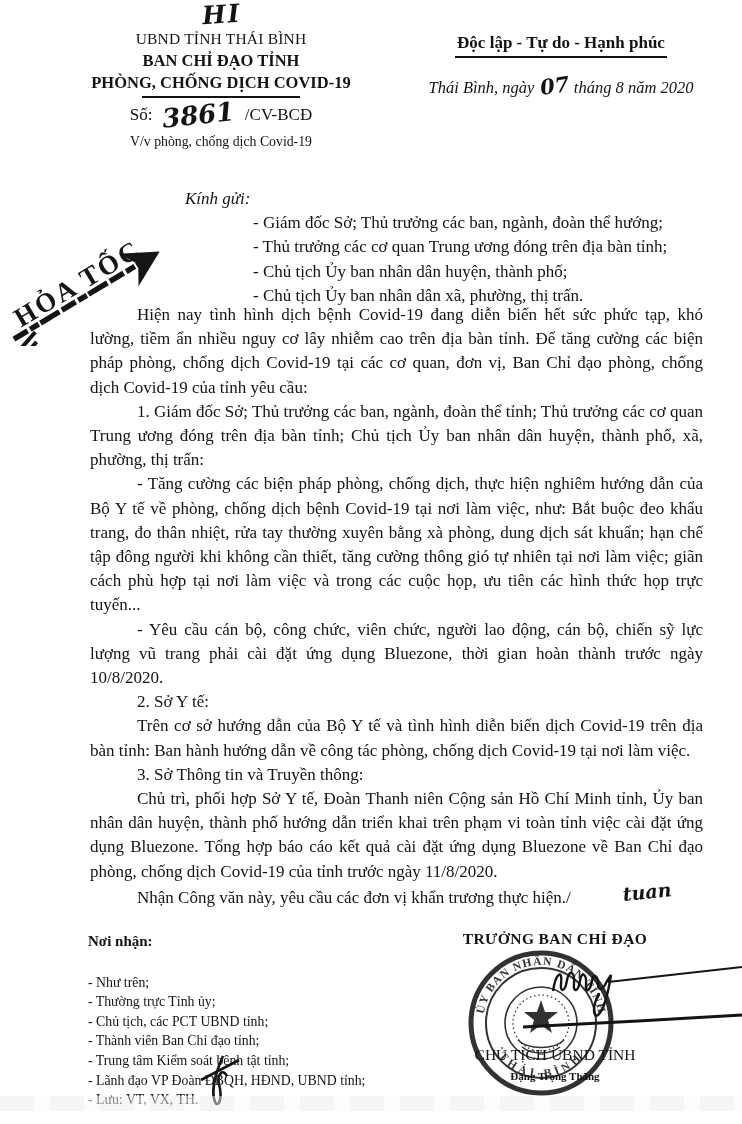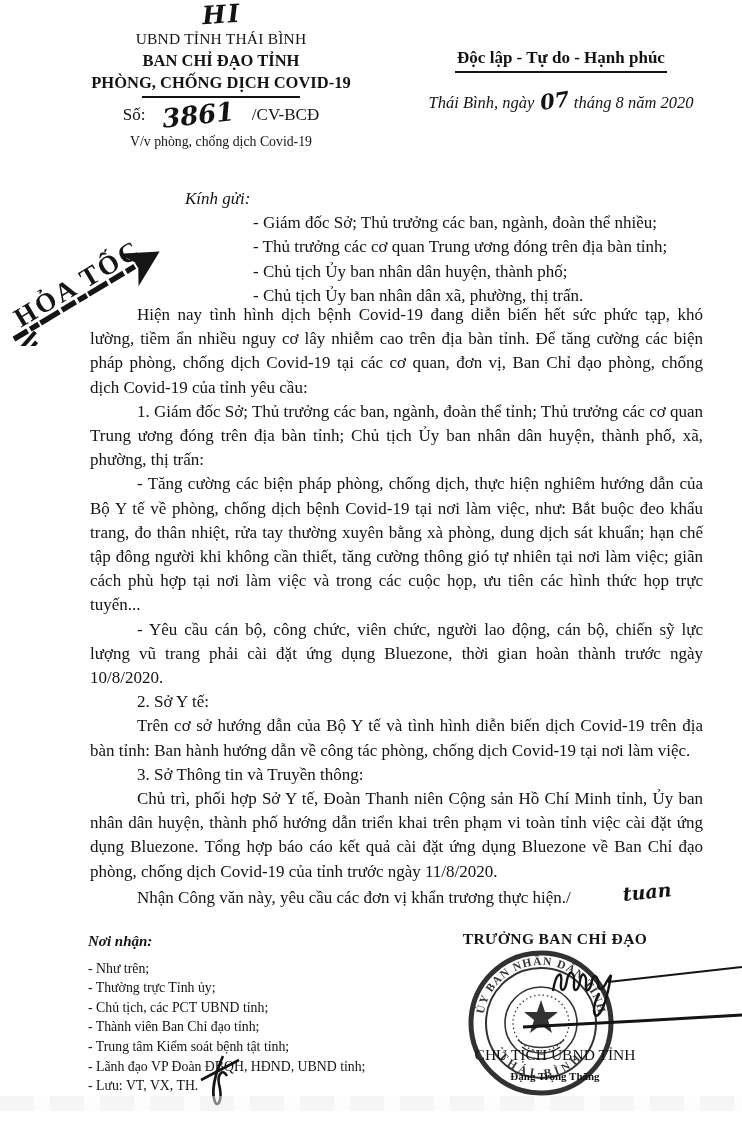--- a/index.html
+++ b/index.html
@@ -15,46 +15,46 @@
     position:absolute; left:202px; top:0px; font-size:25px; letter-spacing:2px;
     transform:rotate(-4deg); font-weight:bold;
   }
 
   
   .h-left { position:absolute; left:62px; top:30px; width:318px; text-align:center; }
   .h-left .l1 { font-size:15.5px; letter-spacing:.2px; }
   .h-left .l2 { font-size:16.5px; font-weight:bold; margin-top:3px; }
   .h-left .l3 { font-size:16.5px; font-weight:bold; margin-top:2px;text-align:center; }
   .h-rule { width:158px; height:2px; background:#131313; margin:3px auto 0; }
-  .so-line { margin-top:7px; display:flex; justify-content:center; align-items:center; gap:17px; font-size:17px; }
+  .so-line { margin-top:7px; display:flex; justify-content:center; align-items:center; gap:10px; font-size:17px; }
   .so-number { font-size:26px; line-height:20px; transform:rotate(-6deg); display:inline-block; font-weight:bold; }
   .subject { margin-top:8px; font-size:13.8px; line-height:17.5px; }
 
   .h-right { position:absolute; left:388px; top:30px; width:346px; text-align:center; }
   .h-right .m1 { font-size:15.5px; font-weight:bold; }
-  .h-right .m2 { font-size:17px; font-weight:bold; margin-top:18px; }
+  .h-right .m2 { font-size:17px; font-weight:bold; margin-top:3px; }
   .h-right .h-rule { width:212px; }
   .date-line { margin-top:15px; font-size:16.5px; font-style:italic; white-space:nowrap; }
   .date-day { font-size:21px; display:inline-block; transform:rotate(-8deg); font-weight:bold; margin:0 1px; }
 
   
   .urgent-stamp { position:absolute; left:0px; top:196px; width:195px; height:150px; }
 
   
   .kinh-gui-label { position:absolute; left:185px; top:189px; font-size:17px;font-style:italic; }
   .recipients { position:absolute; left:253px; top:211px; font-size:17px; line-height:24.4px; }
 
   
   .body-text { position:absolute; left:90px; top:303px; width:613px; font-size:17px; line-height:24.2px; text-align:justify; }
   .body-text p { text-indent:47px; }
   .closing-initial { font-size:19px; display:inline-block; transform:rotate(-6deg) translateY(-2px); margin-left:5px; font-weight:bold; }
 
   
   .noi-nhan { position:absolute; left:88px; top:932px; font-size:13.8px; line-height:19.6px; }
-  .noi-nhan .nn-label { font-size:15px; font-weight:bold; font-style:italic; margin-bottom:7px; }
+  .noi-nhan .nn-label { font-size:15px; font-weight:bold; margin-bottom:21px; }
   .nn-flourish { position:absolute; left:193px; top:1050px; }
 
   
   .sig-block { position:absolute; left:430px; top:928px; width:312px; height:196px; }
   .sig-title { position:absolute; top:2px; left:0; width:250px; text-align:center; font-size:15.5px; font-weight:bold; letter-spacing:.4px; z-index:3; }
   .seal-sig-svg { position:absolute; top:0; left:0; z-index:2; }
   .sig-position { position:absolute; top:118px; left:0; width:250px; text-align:center; font-size:15.5px; font-weight:normal; z-index:3; }
   .sig-name { position:absolute; top:142px; left:0; width:250px; text-align:center; font-size:11px; font-weight:bold; z-index:3; }
 
   
@@ -97,21 +97,21 @@
     <g transform="rotate(-31 95 78)" stroke="#151515" fill="none">
       <text x="4" y="86" font-size="27" font-weight="bold" letter-spacing="2.5" font-family="Liberation Serif, serif" fill="#151515" stroke="none">HỎA TỐC</text>
       <path d="M -8 92 L 138 92" stroke-width="5.5" stroke-dasharray="16 3 10 2 22 3"></path>
       <polygon points="162,92 126,73 137,92 126,111" fill="#151515" stroke="none"></polygon>
       <path d="M -14 106 L 14 97 M -16 115 L 10 106" stroke-width="4"></path>
     </g>
   </svg>
 
   <div class="kinh-gui-label">Kính gửi:</div>
   <div class="recipients">
-    <div>- Giám đốc Sở; Thủ trưởng các ban, ngành, đoàn thể nhiều;</div>
+    <div>- Giám đốc Sở; Thủ trưởng các ban, ngành, đoàn thể hướng;</div>
     <div>- Thủ trưởng các cơ quan Trung ương đóng trên địa bàn tỉnh;</div>
     <div>- Chủ tịch Ủy ban nhân dân huyện, thành phố;</div>
     <div>- Chủ tịch Ủy ban nhân dân xã, phường, thị trấn.</div>
   </div>
 
   <div class="body-text">
     <p>Hiện nay tình hình dịch bệnh Covid-19 đang diễn biến hết sức phức tạp, khó lường, tiềm ẩn nhiều nguy cơ lây nhiễm cao trên địa bàn tỉnh. Để tăng cường các biện pháp phòng, chống dịch Covid-19 tại các cơ quan, đơn vị, Ban Chỉ đạo phòng, chống dịch Covid-19 của tỉnh yêu cầu:</p>
     <p>1. Giám đốc Sở; Thủ trưởng các ban, ngành, đoàn thể tỉnh; Thủ trưởng các cơ quan Trung ương đóng trên địa bàn tỉnh; Chủ tịch Ủy ban nhân dân huyện, thành phố, xã, phường, thị trấn:</p>
     <p>- Tăng cường các biện pháp phòng, chống dịch, thực hiện nghiêm hướng dẫn của Bộ Y tế về phòng, chống dịch bệnh Covid-19 tại nơi làm việc, như: Bắt buộc đeo khẩu trang, đo thân nhiệt, rửa tay thường xuyên bằng xà phòng, dung dịch sát khuẩn; hạn chế tập đông người khi không cần thiết, tăng cường thông gió tự nhiên tại nơi làm việc; giãn cách phù hợp tại nơi làm việc và trong các cuộc họp, ưu tiên các hình thức họp trực tuyến...</p>
     <p>- Yêu cầu cán bộ, công chức, viên chức, người lao động, cán bộ, chiến sỹ lực lượng vũ trang phải cài đặt ứng dụng Bluezone, thời gian hoàn thành trước ngày 10/8/2020.</p>

